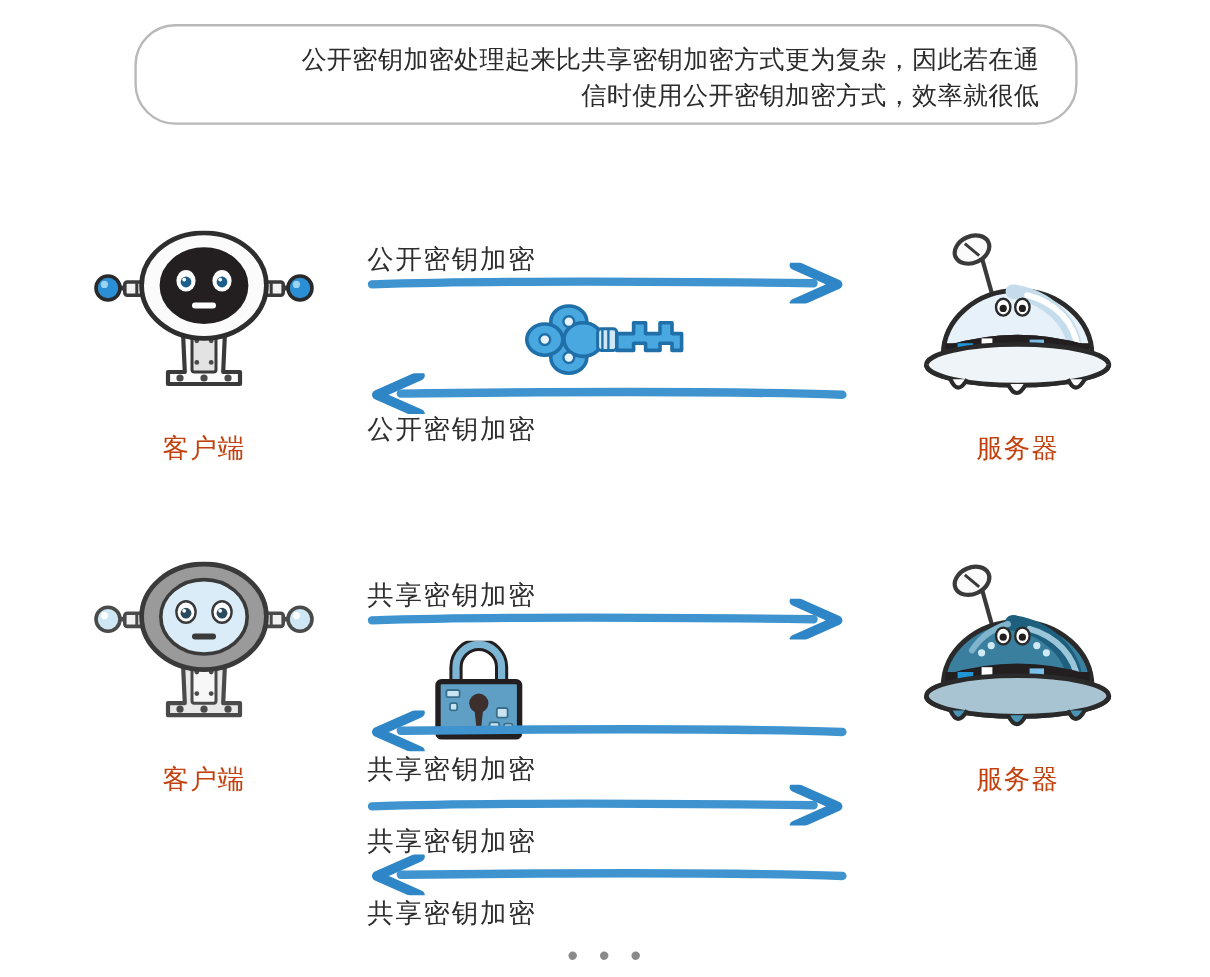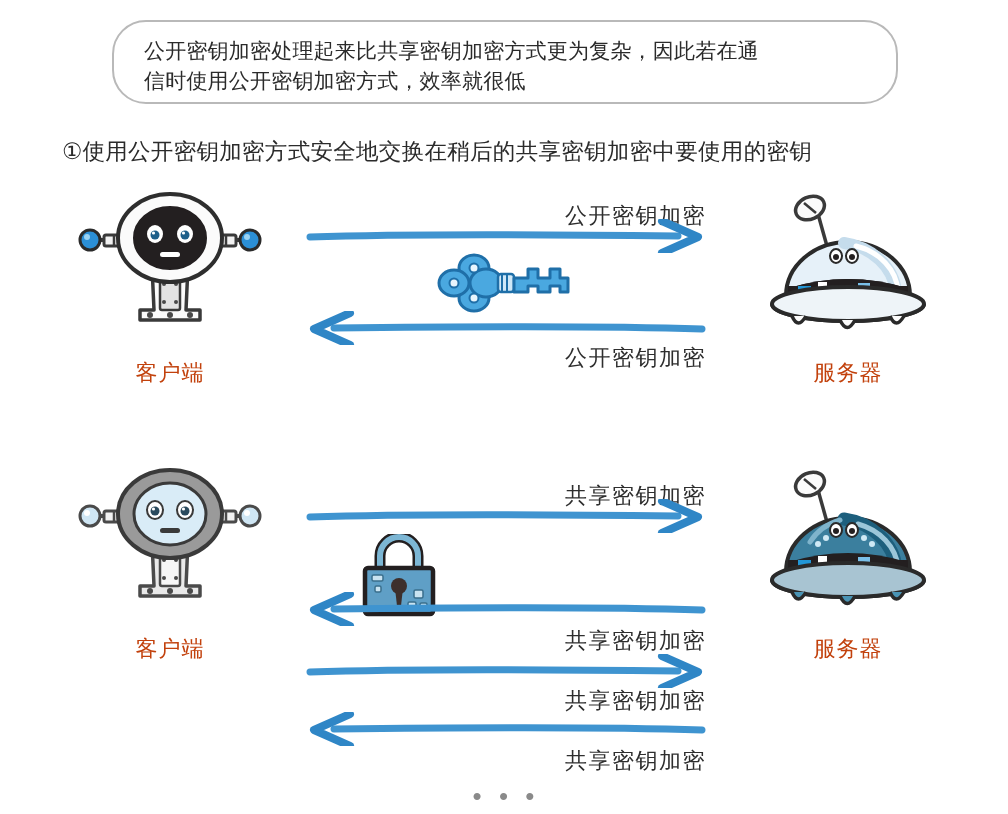--- a/index.html
+++ b/index.html
@@ -31,20 +31,21 @@
     border-radius: 34px;
     background: #ffffff;
     padding: 14px 30px 0 30px;
   }
   .callout-text {
     font-size: 21px;
     line-height: 30px;
     color: #2b2b2b;
     letter-spacing: 0.2px;
     white-space: pre-line;
+    text-align: right;
   }
 
   
   .step-heading {
     position: absolute;
     left: 62px;
     font-size: 22.5px;
     line-height: 30px;
     color: #2b2b2b;
     letter-spacing: 0.3px;
@@ -77,21 +78,21 @@
     width: 400px;
     height: 34px;
   }
   .arrow-svg { display: block; width: 400px; height: 34px; }
 
   
   .arrow-caption {
     position: absolute;
     left: 306px;
     width: 400px;
-    text-align: right;
+    text-align: left;
     font-size: 22px;
     line-height: 26px;
     color: #2e2e2e;
     letter-spacing: 1.5px;
     white-space: nowrap;
   }
 
   
   .mid-icon { position: absolute; }
   #key-icon-wrap { left: 432px; top: 252px; }
@@ -113,21 +114,20 @@
 </head>
 <body>
 
 <div id="page">
 
   <div class="callout">
     <div class="callout-text">公开密钥加密处理起来比共享密钥加密方式更为复杂，因此若在通
 信时使用公开密钥加密方式，效率就很低</div>
   </div>
 
-  <div class="step-heading" id="step1-heading">①使用公开密钥加密方式安全地交换在稍后的共享密钥加密中要使用的密钥</div>
 
   <div class="actor" id="client1">
     <svg width="200" height="150" viewBox="0 0 200 150">
 
       <path d="M24 48 L62 48" stroke="#3a3a3a" stroke-width="4" fill="none"></path>
       <rect x="34" y="43" width="30" height="11" rx="2" fill="#f2f2f2" stroke="#3a3a3a" stroke-width="3"></rect>
       <line x1="44" y1="43" x2="44" y2="54" stroke="#3a3a3a" stroke-width="2.5"></line>
       <line x1="54" y1="43" x2="54" y2="54" stroke="#3a3a3a" stroke-width="2.5"></line>
       <circle cx="20" cy="48" r="10" fill="#2b8fd6" stroke="#2a2a2a" stroke-width="3"></circle>
       <circle cx="17" cy="45" r="3" fill="#9ad2f2"></circle>

